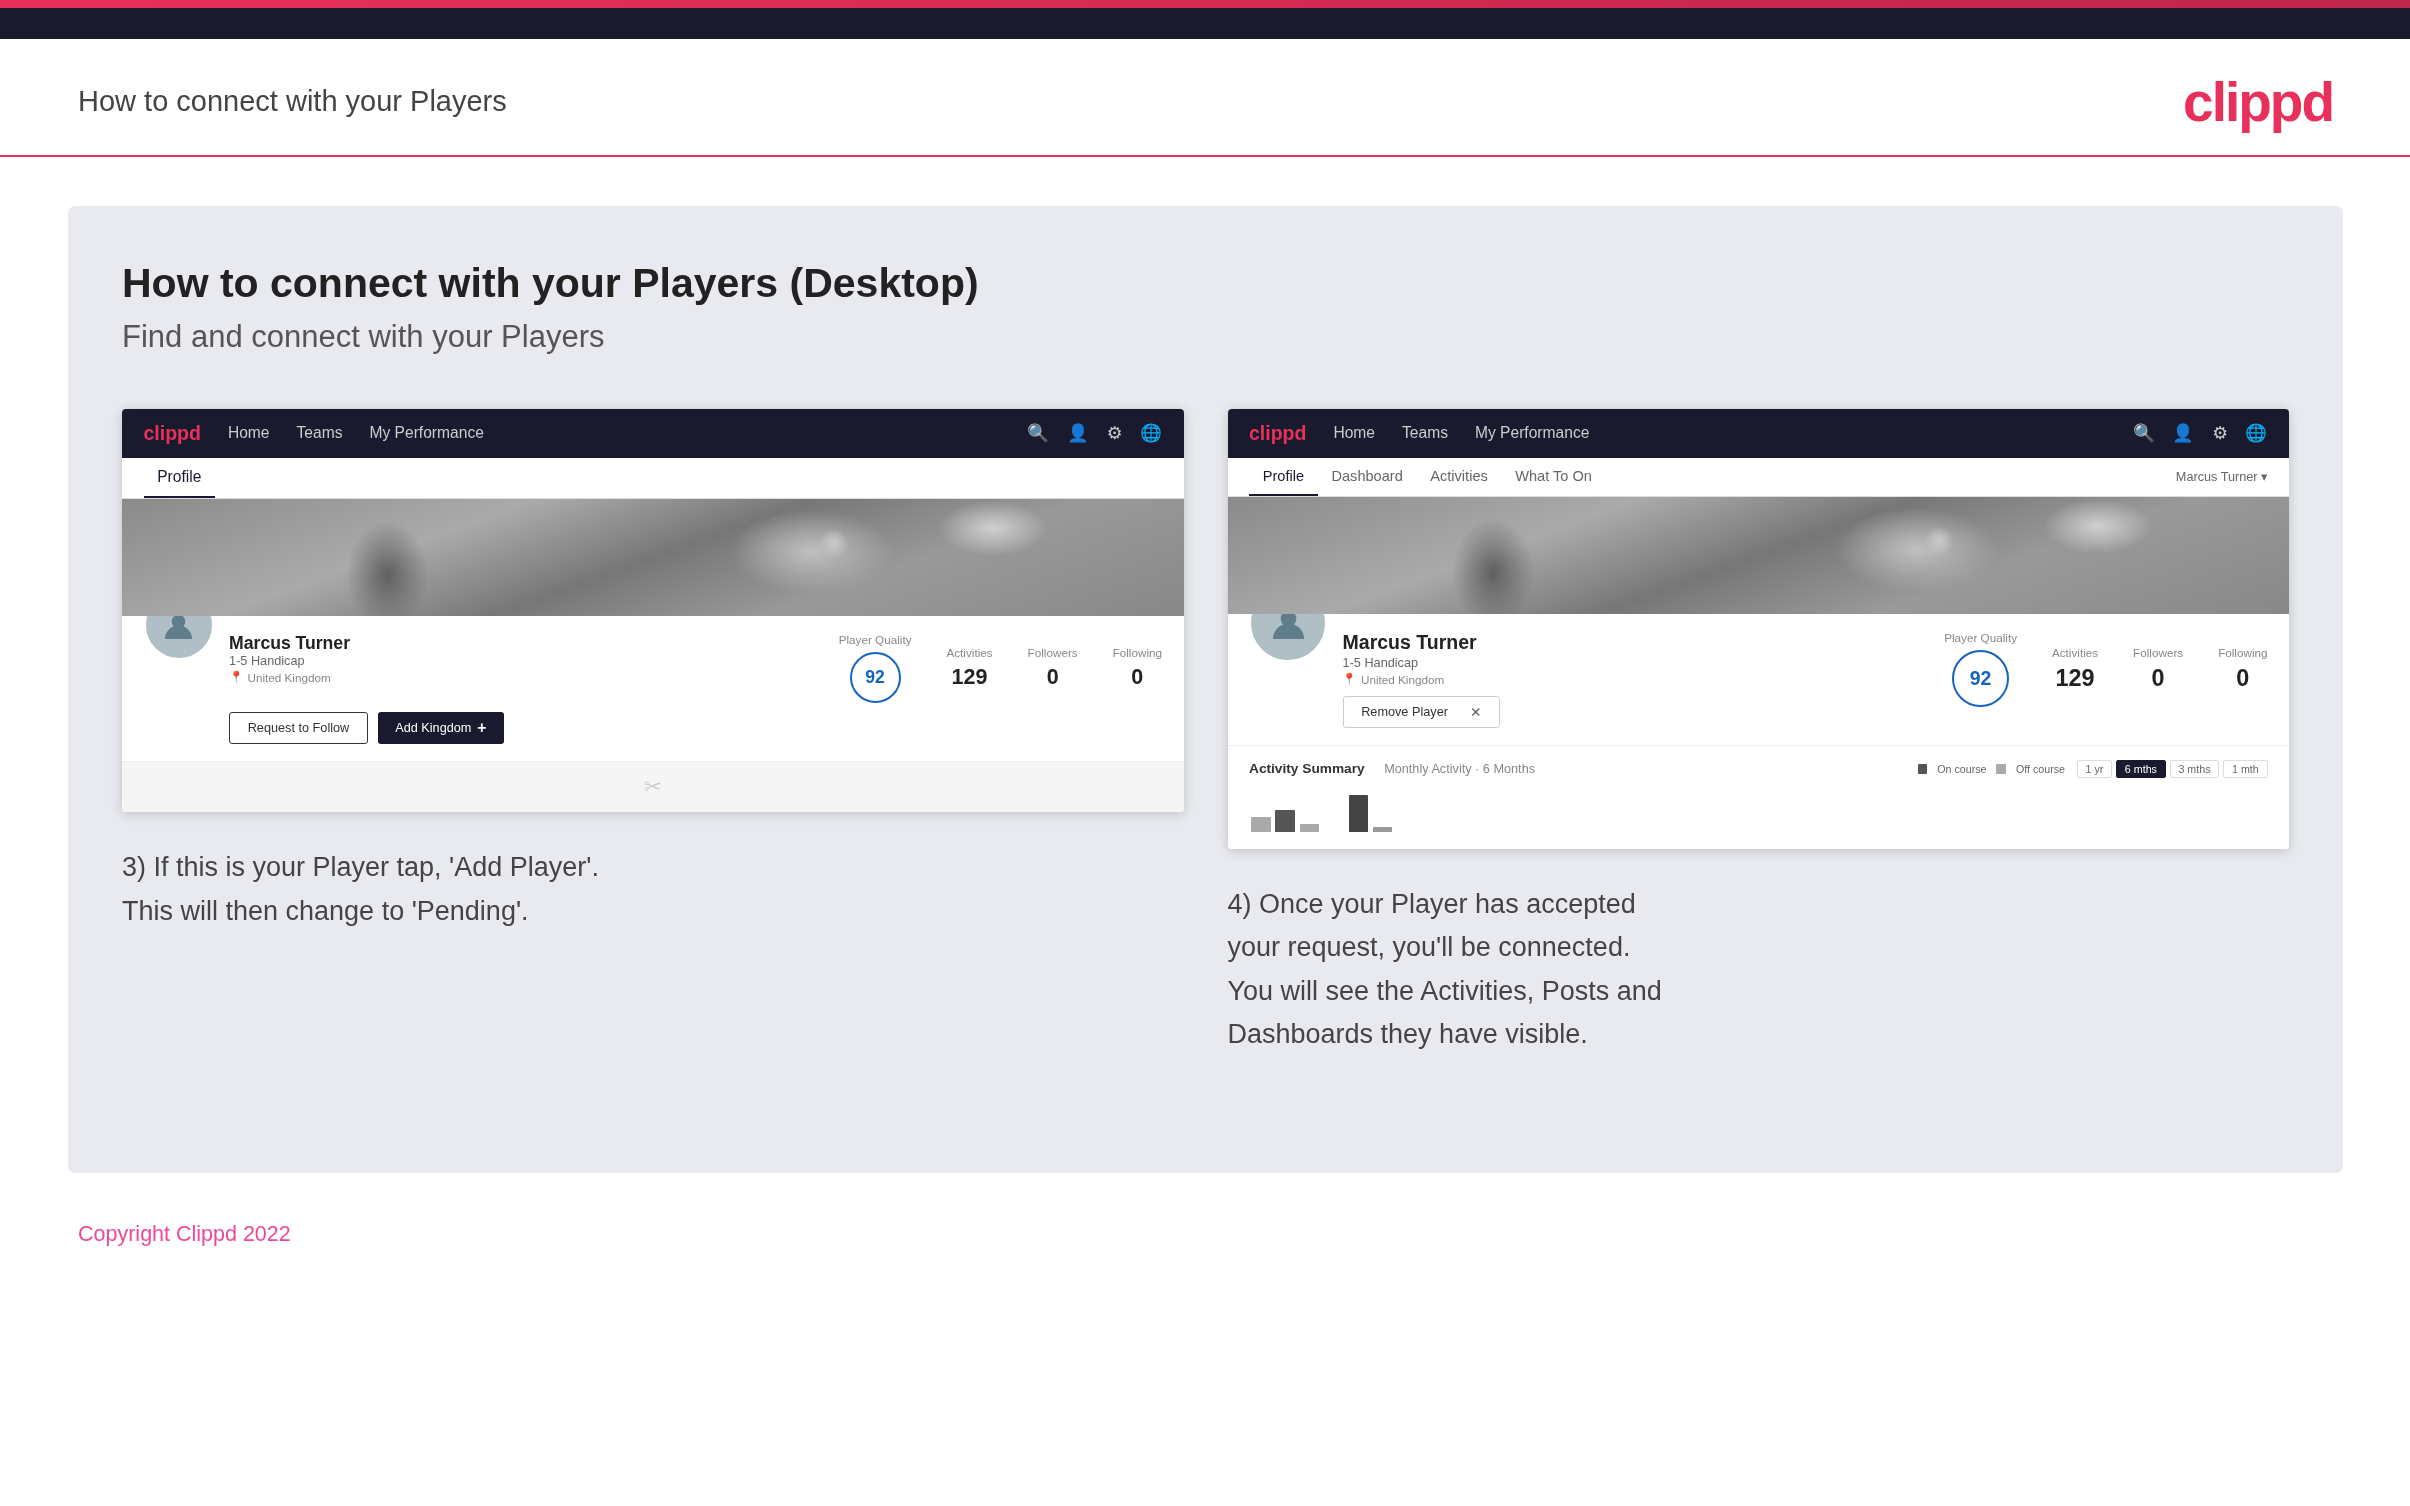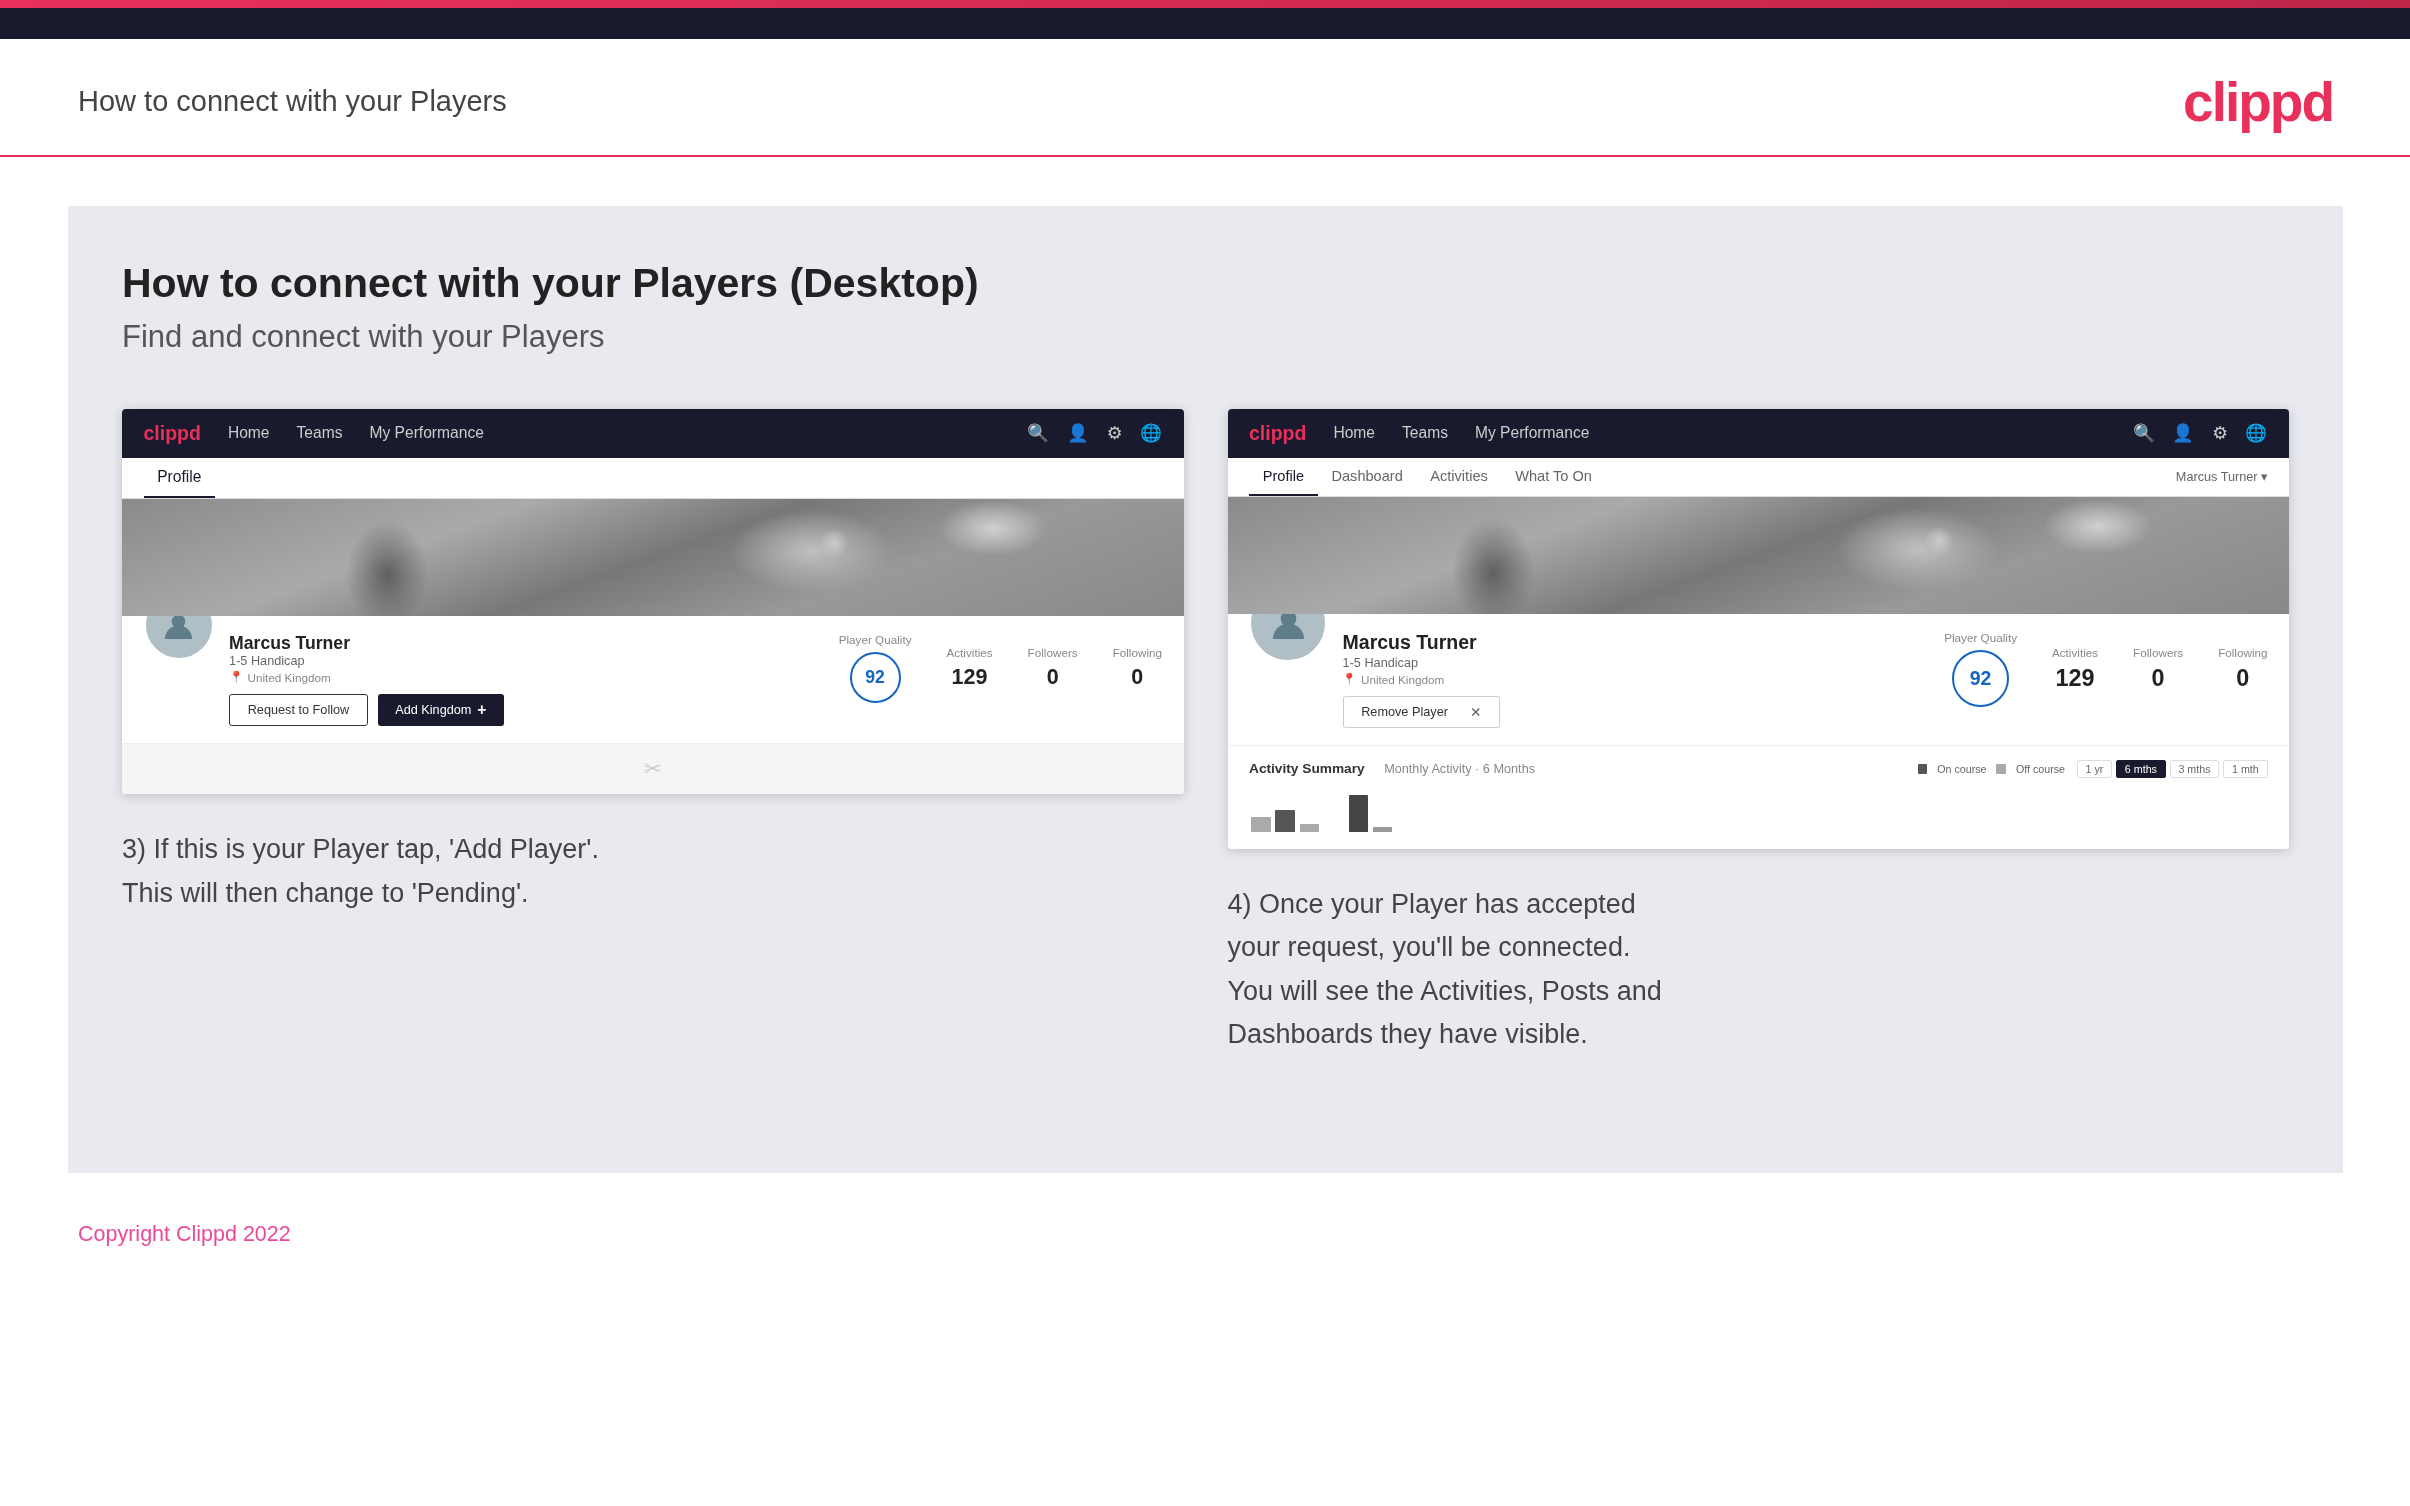--- a/index.html
+++ b/index.html
@@ -15,21 +15,21 @@
 <body>
 
 <div style="height:7.8px; background: linear-gradient(to right, #e8305a, #c0254a);"></div>
 <div style="height:31px; background:#1a1a2e;"></div>
 
 <div style="display:flex; align-items:center; justify-content:space-between; padding: 31px 78px 21.5px 78px; border-bottom: 2px solid #e8305a;">
   <span style="font-size:29px; color:#444; font-weight:400;">How to connect with your Players</span>
   <span style="font-size:55px; font-weight:800; color:#e8305a; letter-spacing:-2px;">clippd</span>
 </div>
 
-<div style="background:#e8eaef; margin: 49px 68px; padding: 54px 54px 63px 54px; border-radius:1px;">
+<div style="background:#e8eaef; margin: 49px 68px; padding: 54px 54px 63px 54px; border-radius:7px;">
 
   <div style="font-size:41px; font-weight:800; color:#222; margin-bottom:11.7px;">How to connect with your Players (Desktop)</div>
   <div style="font-size:31px; color:#555; font-weight:400; margin-bottom:54px;">Find and connect with your Players</div>
 
   <div style="display:flex; gap:44px; margin-bottom:54px;">
 
     <div style="flex:1;">
       <div style="background:#fff; border-radius:3.9px; overflow:hidden; box-shadow: 0 2px 11.7px rgba(0,0,0,0.18); margin-bottom:34px;">
 
         <div style="background:#1a1a2e; display:flex; align-items:center; padding:0 21.5px; height:49px; gap:27px;">
@@ -63,21 +63,21 @@
           </div>
 
           <div style="flex:1; margin-top:5.9px;">
             <div style="font-size:17.6px; font-weight:700; color:#222;">Marcus Turner</div>
             <div style="font-size:12.7px; color:#666; margin-bottom:2px;">1-5 Handicap</div>
             <div style="font-size:11.7px; color:#888; display:flex; align-items:center; gap:3.9px;">
               <span>📍</span>
               <span>United Kingdom</span>
             </div>
 
-            <div style="display:flex; gap:9.8px; margin-top:10px;">
+            <div style="display:flex; gap:9.8px; margin-top:28px;">
               <button style="padding:6.8px 17.6px; font-size:12.7px; border:1px solid #333; background:#fff; color:#333; border-radius:2.9px; cursor:pointer;">Request to Follow</button>
               <button style="padding:6.8px 17.6px; font-size:12.7px; background:#1a1a2e; color:#fff; border:none; border-radius:2.9px; cursor:pointer; display:flex; align-items:center; gap:5.9px;">
                 <span>Add Kingdom</span>
                 <span style="font-size:15.6px; font-weight:bold;">+</span>
               </button>
             </div>
           </div>
 
           <div style="display:flex; gap:35px; align-items:center; margin-top:5.9px;">
 

